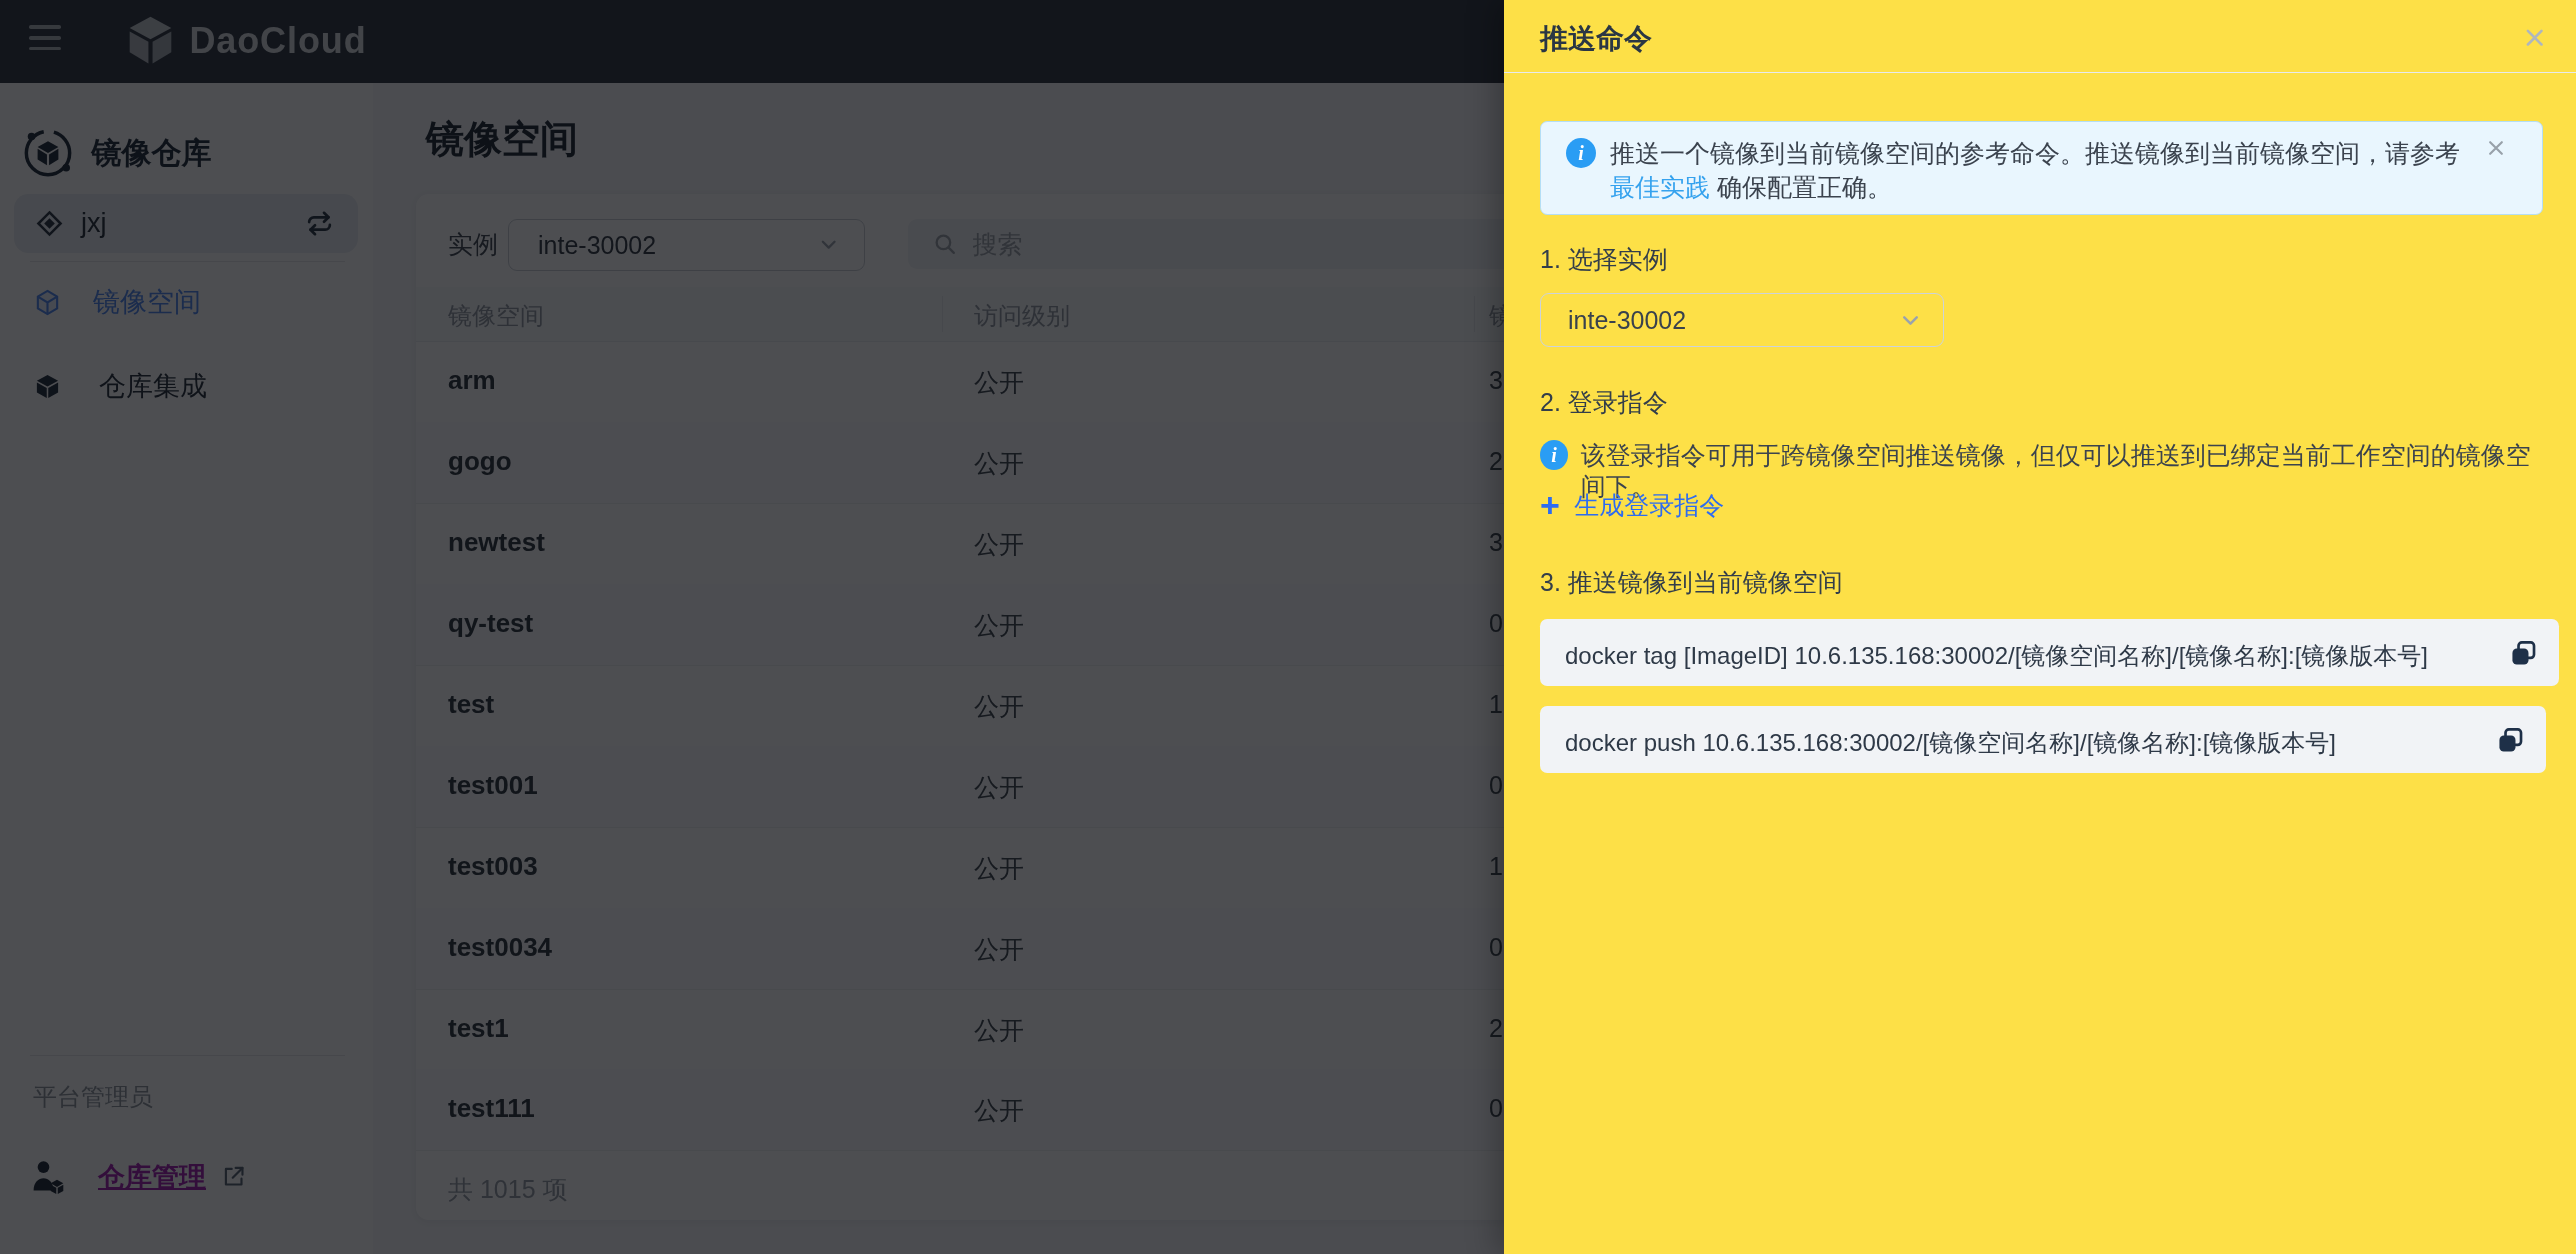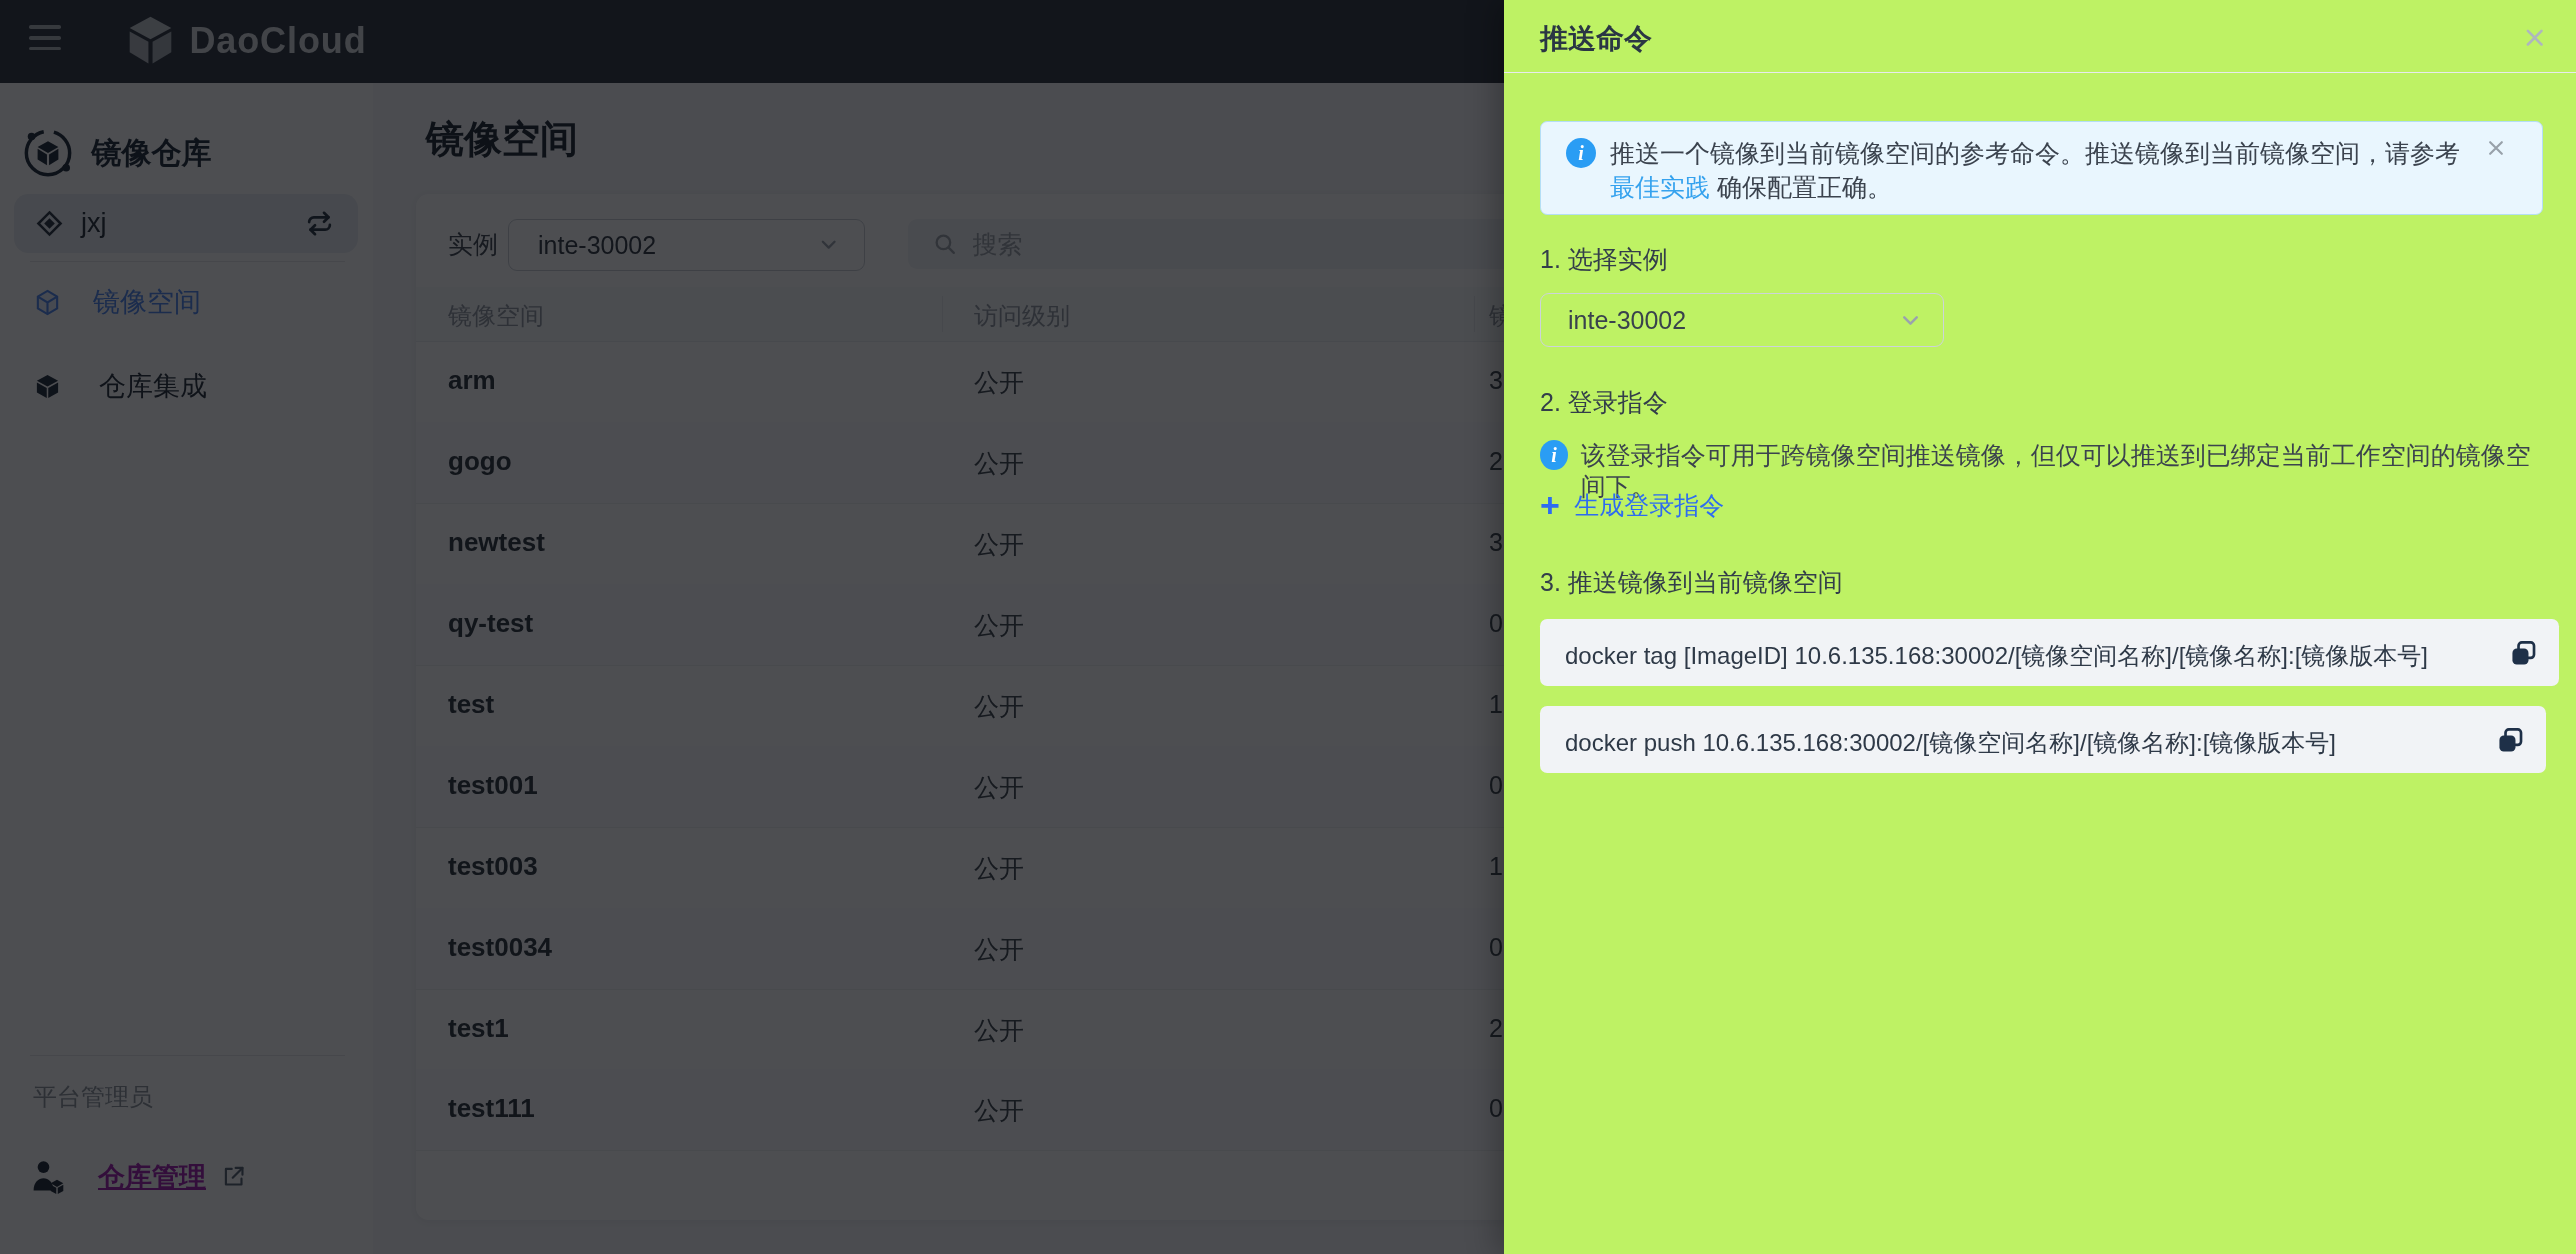--- a/index.html
+++ b/index.html
@@ -61,21 +61,21 @@
   .trow{position:absolute;left:0;width:100%;height:81px;border-bottom:0.9px solid #edeff1;cursor:pointer;}
   .trow.alt{background:#fafbfd;}
   .trow .name{position:absolute;left:32px;top:24px;font-size:26px;font-weight:600;color:#2a323c;}
   .trow .acc{position:absolute;left:558px;top:25px;font-size:25px;color:#3c444e;}
   .trow .cnt{position:absolute;left:1073px;top:25px;font-size:25px;color:#3c444e;}
   .tfoot{position:absolute;left:0;top:956px;width:100%;height:69px;border-top:0.9px solid #edeff1;}
   .tfoot .t{position:absolute;left:32px;top:21.6px;font-size:25px;color:#959ca5;}
 
   
   .backdrop{left:0;top:0;width:2576px;height:1255px;background:rgba(8,10,14,.72);z-index:5;}
-  .drawer{left:1504px;top:0;width:1072px;height:1255px;background:#bef264;z-index:10;
+  .drawer{left:1504px;top:0;width:1072px;height:1255px;background:#fde047;z-index:10;
           box-shadow:-9px 0 27px rgba(0,0,0,.25);}
   .dr-head{position:absolute;left:0;top:0;width:100%;height:72px;border-bottom:0.9px solid #e8ebee;}
   .dr-title{position:absolute;left:36px;top:20px;font-size:28px;font-weight:bold;color:#2a3644;}
   .dr-close{position:absolute;right:25px;top:21.6px;width:32px;height:32px;color:#aeb6bf;cursor:pointer;
             display:flex;align-items:center;justify-content:center;}
   .alert{position:absolute;left:36px;top:121px;width:1003px;height:94px;background:#e9f6fe;
          border:1.8px solid #b4def5;border-radius:7.2px;box-sizing:border-box;}
   .alert .lines{position:absolute;left:69px;top:13.5px;font-size:25px;line-height:34px;color:#3b434e;}
   .alert .link{color:#35a2ee;cursor:pointer;}
   .alert .aclose{position:absolute;right:36px;top:16px;color:#98a1aa;cursor:pointer;}
@@ -279,20 +279,23 @@
         <span class="name">test1</span>
         <span class="acc">公开</span>
         <span class="cnt">2</span>
       </div>
       <div class="trow alt" style="top:875px">
         <span class="name">test111</span>
         <span class="acc">公开</span>
         <span class="cnt">0</span>
       </div>
 
+      <div class="tfoot">
+        <span class="t">共 1015 项</span>
+      </div>
     </div>
   </div>
 
   <div class="abs backdrop"></div>
 
   <div class="abs drawer">
     <div class="dr-head">
       <span class="dr-title">推送命令</span>
       <span class="dr-close">
         <svg width="23.4" height="23.4" viewBox="0 0 24 24" fill="none" stroke="currentColor" stroke-width="2.6" stroke-linecap="round">

